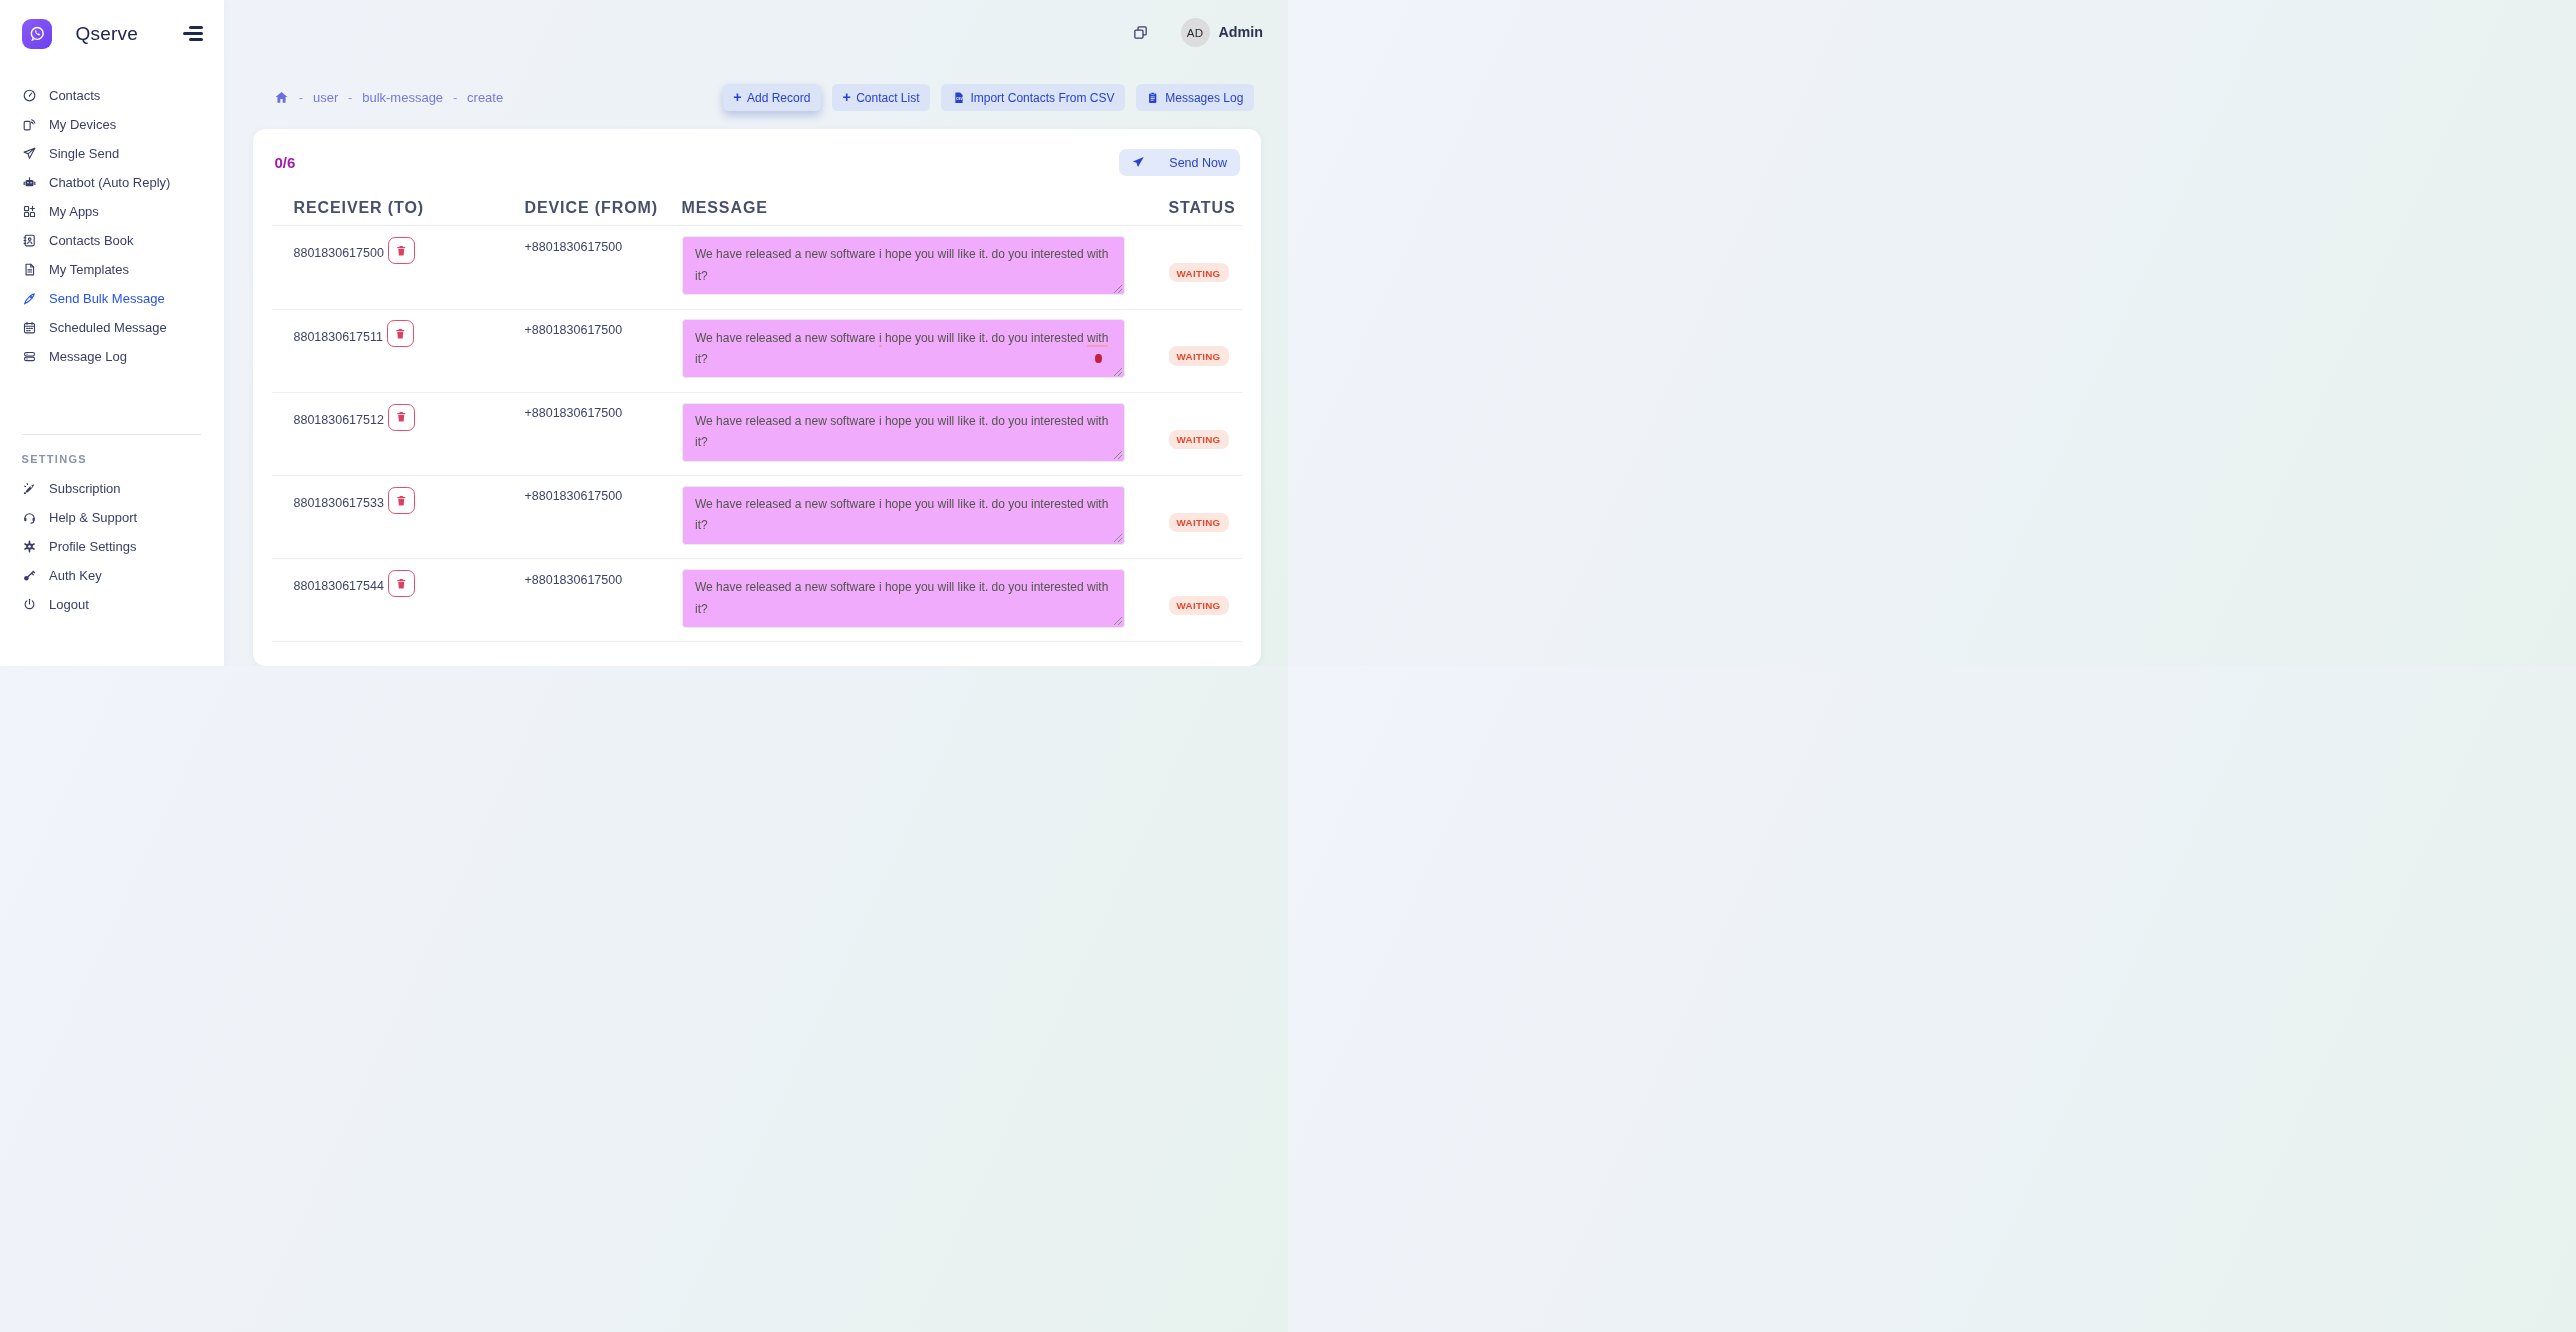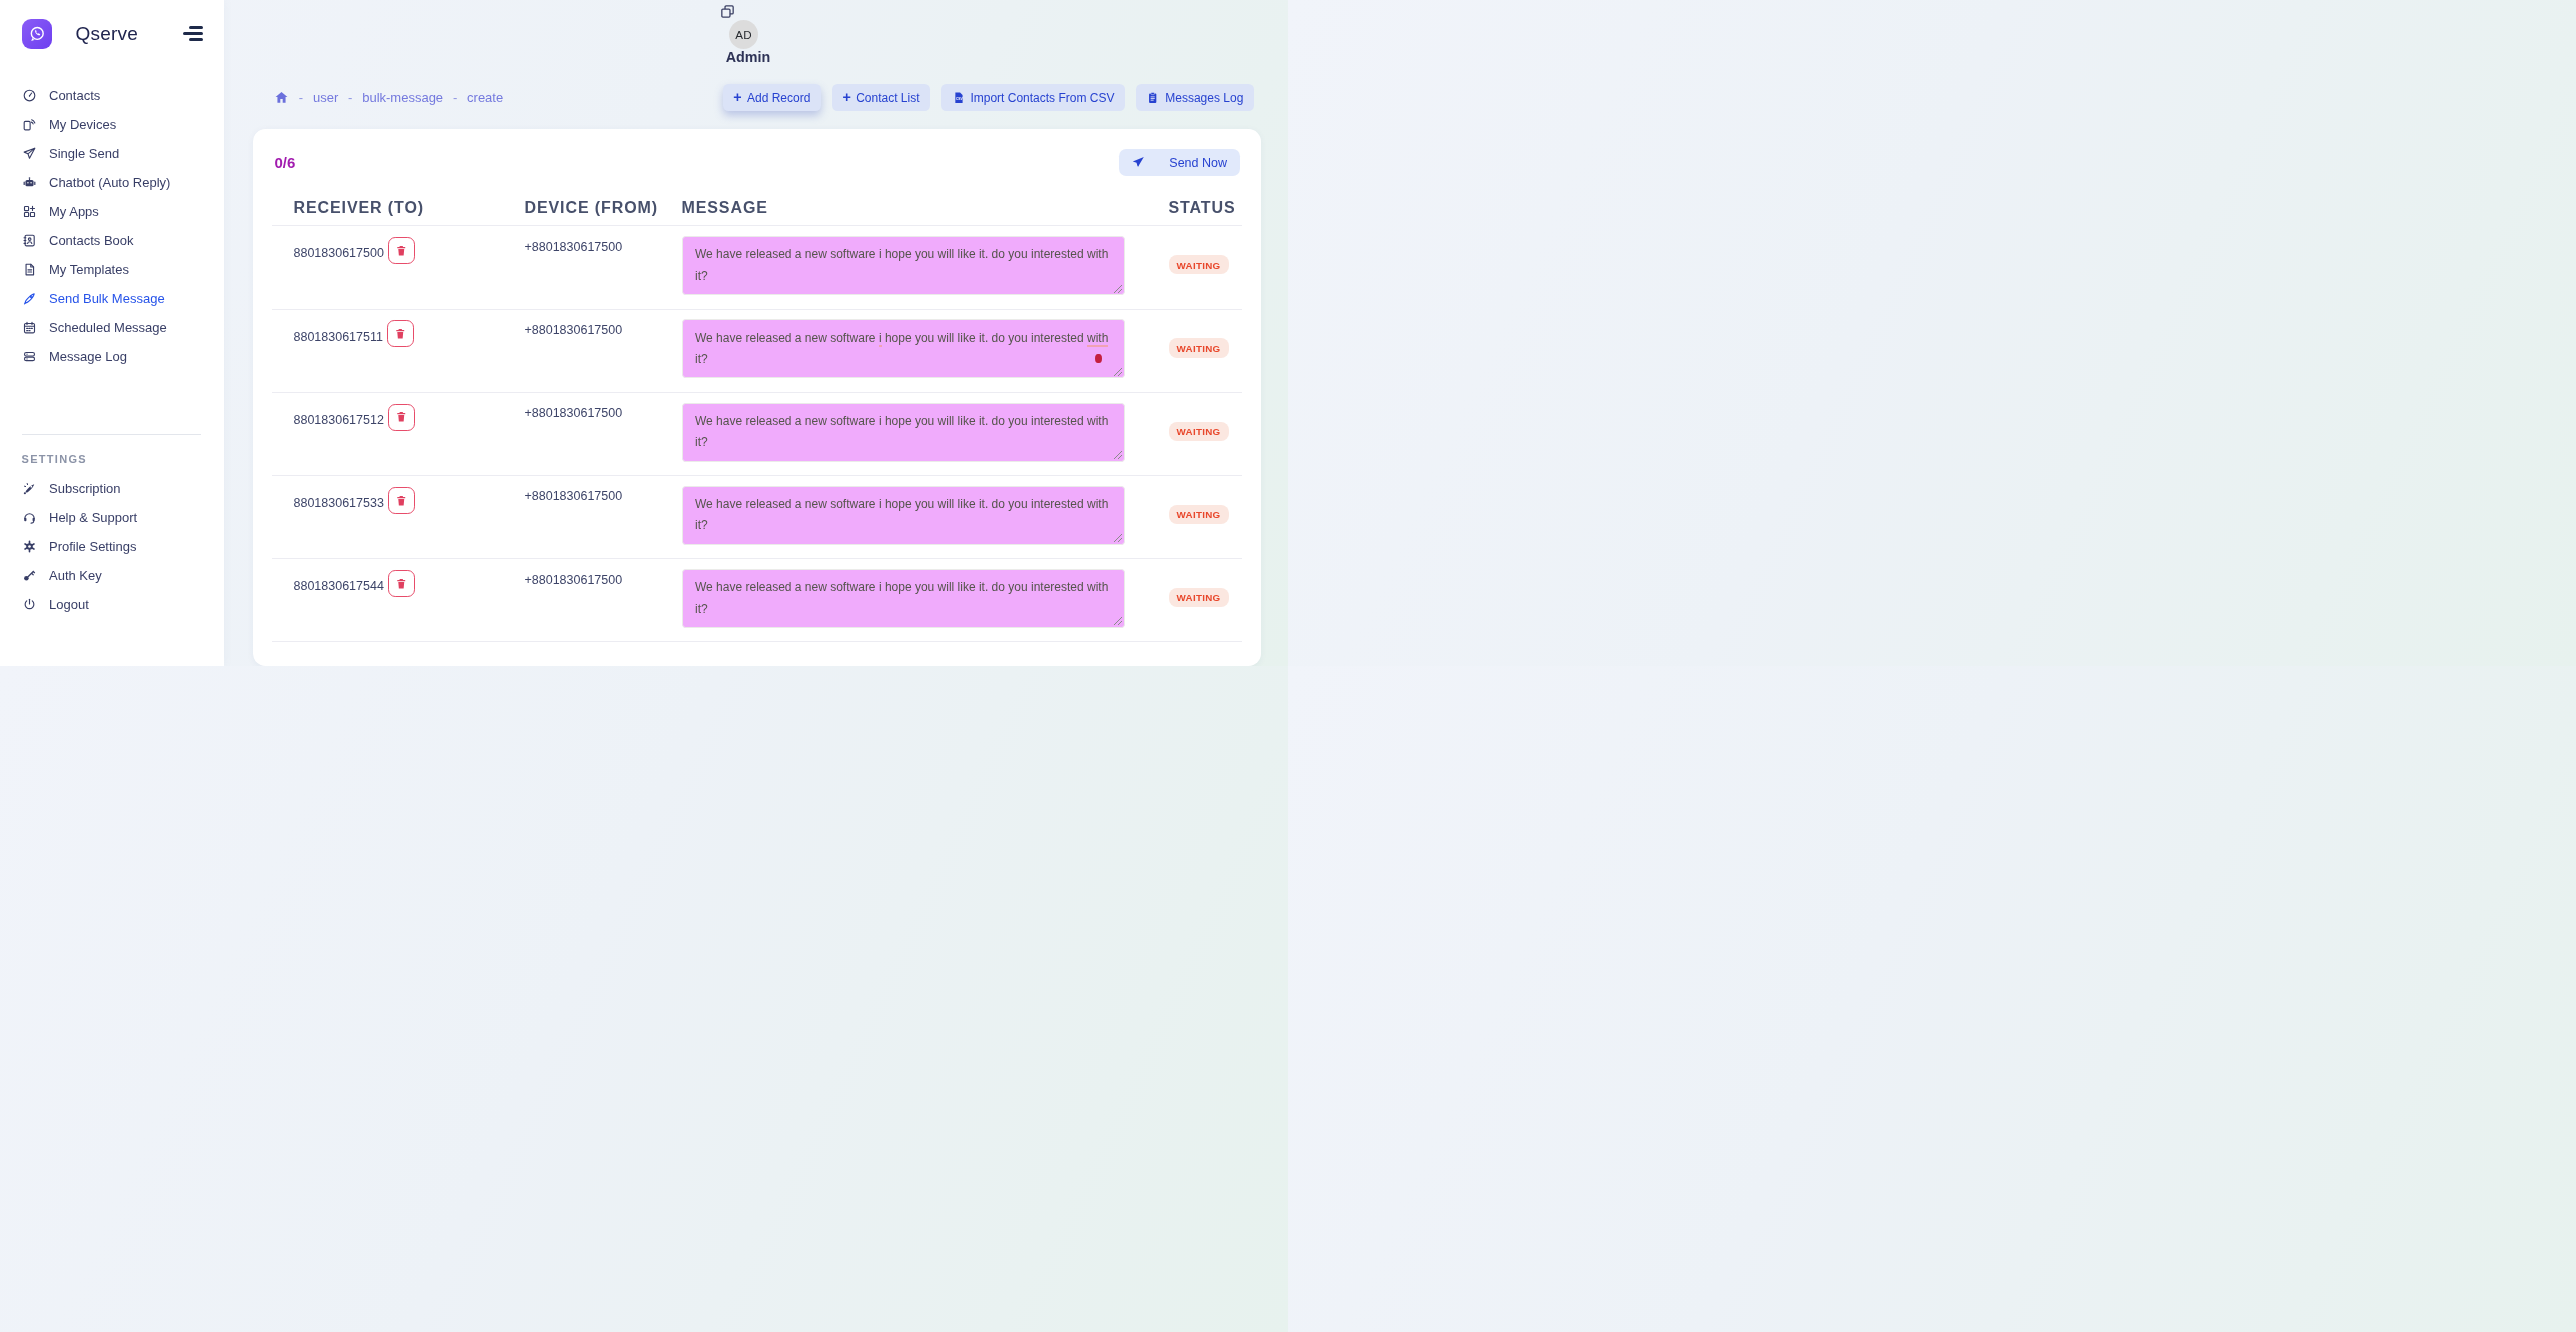--- a/index.html
+++ b/index.html
@@ -35,21 +35,21 @@
     padding:0 21.5px; font-size:13px; font-weight:500; color:#383e66; cursor:pointer;
     white-space:nowrap;
   }
   .nav-item svg { flex:0 0 auto; }
   .nav-item.active { color:#2653e9; }
   .sidebar-divider { height:0.9px; background:#e3e6ec; margin:63px 22.4px 0 22.4px; width:179px; }
   .settings-label { padding:18px 21.5px 3.6px 21.5px; font-size:11px; letter-spacing:1.3px; color:#8b93a7; font-weight:700; }
 
   
   .main { flex:1; display:flex; flex-direction:column; min-width:0; }
-  .topbar { height:67px; display:flex; align-items:center; justify-content:flex-end; padding-right:25px; gap:0;flex-direction:column; }
+  .topbar { height:67px; display:flex; align-items:center; justify-content:flex-end; padding-right:25px; gap:0; }
   .copy-icon { cursor:pointer; margin-right:32px; display:flex; }
   .avatar {
     width:29px; height:29px; border-radius:50%; background:#dcdcdc;
     display:flex; align-items:center; justify-content:center;
     font-size:11.6px; color:#26292e; letter-spacing:0.3px;
   }
   .user-name { margin-left:9px; font-size:14.3px; font-weight:700; color:#2e3356; }
 
   .toolbar-row { display:flex; align-items:center; margin:19.7px 34px 0 50px; }
   .breadcrumb { display:flex; align-items:center; gap:9.8px; font-size:13px; color:#7479de; }
@@ -102,21 +102,21 @@
     background:
       linear-gradient(135deg, transparent 0 46%, #8a8a8a 46% 54%, transparent 54%),
       linear-gradient(135deg, transparent 0 72%, #8a8a8a 72% 80%, transparent 80%);
   }
   .red-dot {
     position:absolute; right:23px; bottom:15px; width:6.3px; height:9.8px;
     border-radius:50%; background:#c41f3e; display:none;
   }
   .misspell { font-style:normal; text-decoration:none; border-bottom:2.7px solid #f0a2b4; }
   .badge {
-    display:inline-block; margin-top:19px; padding:4.5px 8px 3.6px 8px; border-radius:8px;
+    display:inline-block; margin-top:27px; padding:4.5px 8px 3.6px 8px; border-radius:8px;
     background:#fbe7e0; color:#e8472b; font-size:9.8px; font-weight:700; letter-spacing:0.3px;
   }
 </style>
 </head>
 <body>
 
 <div class="app">
 
   <aside class="sidebar">
     <div class="sidebar-header">

